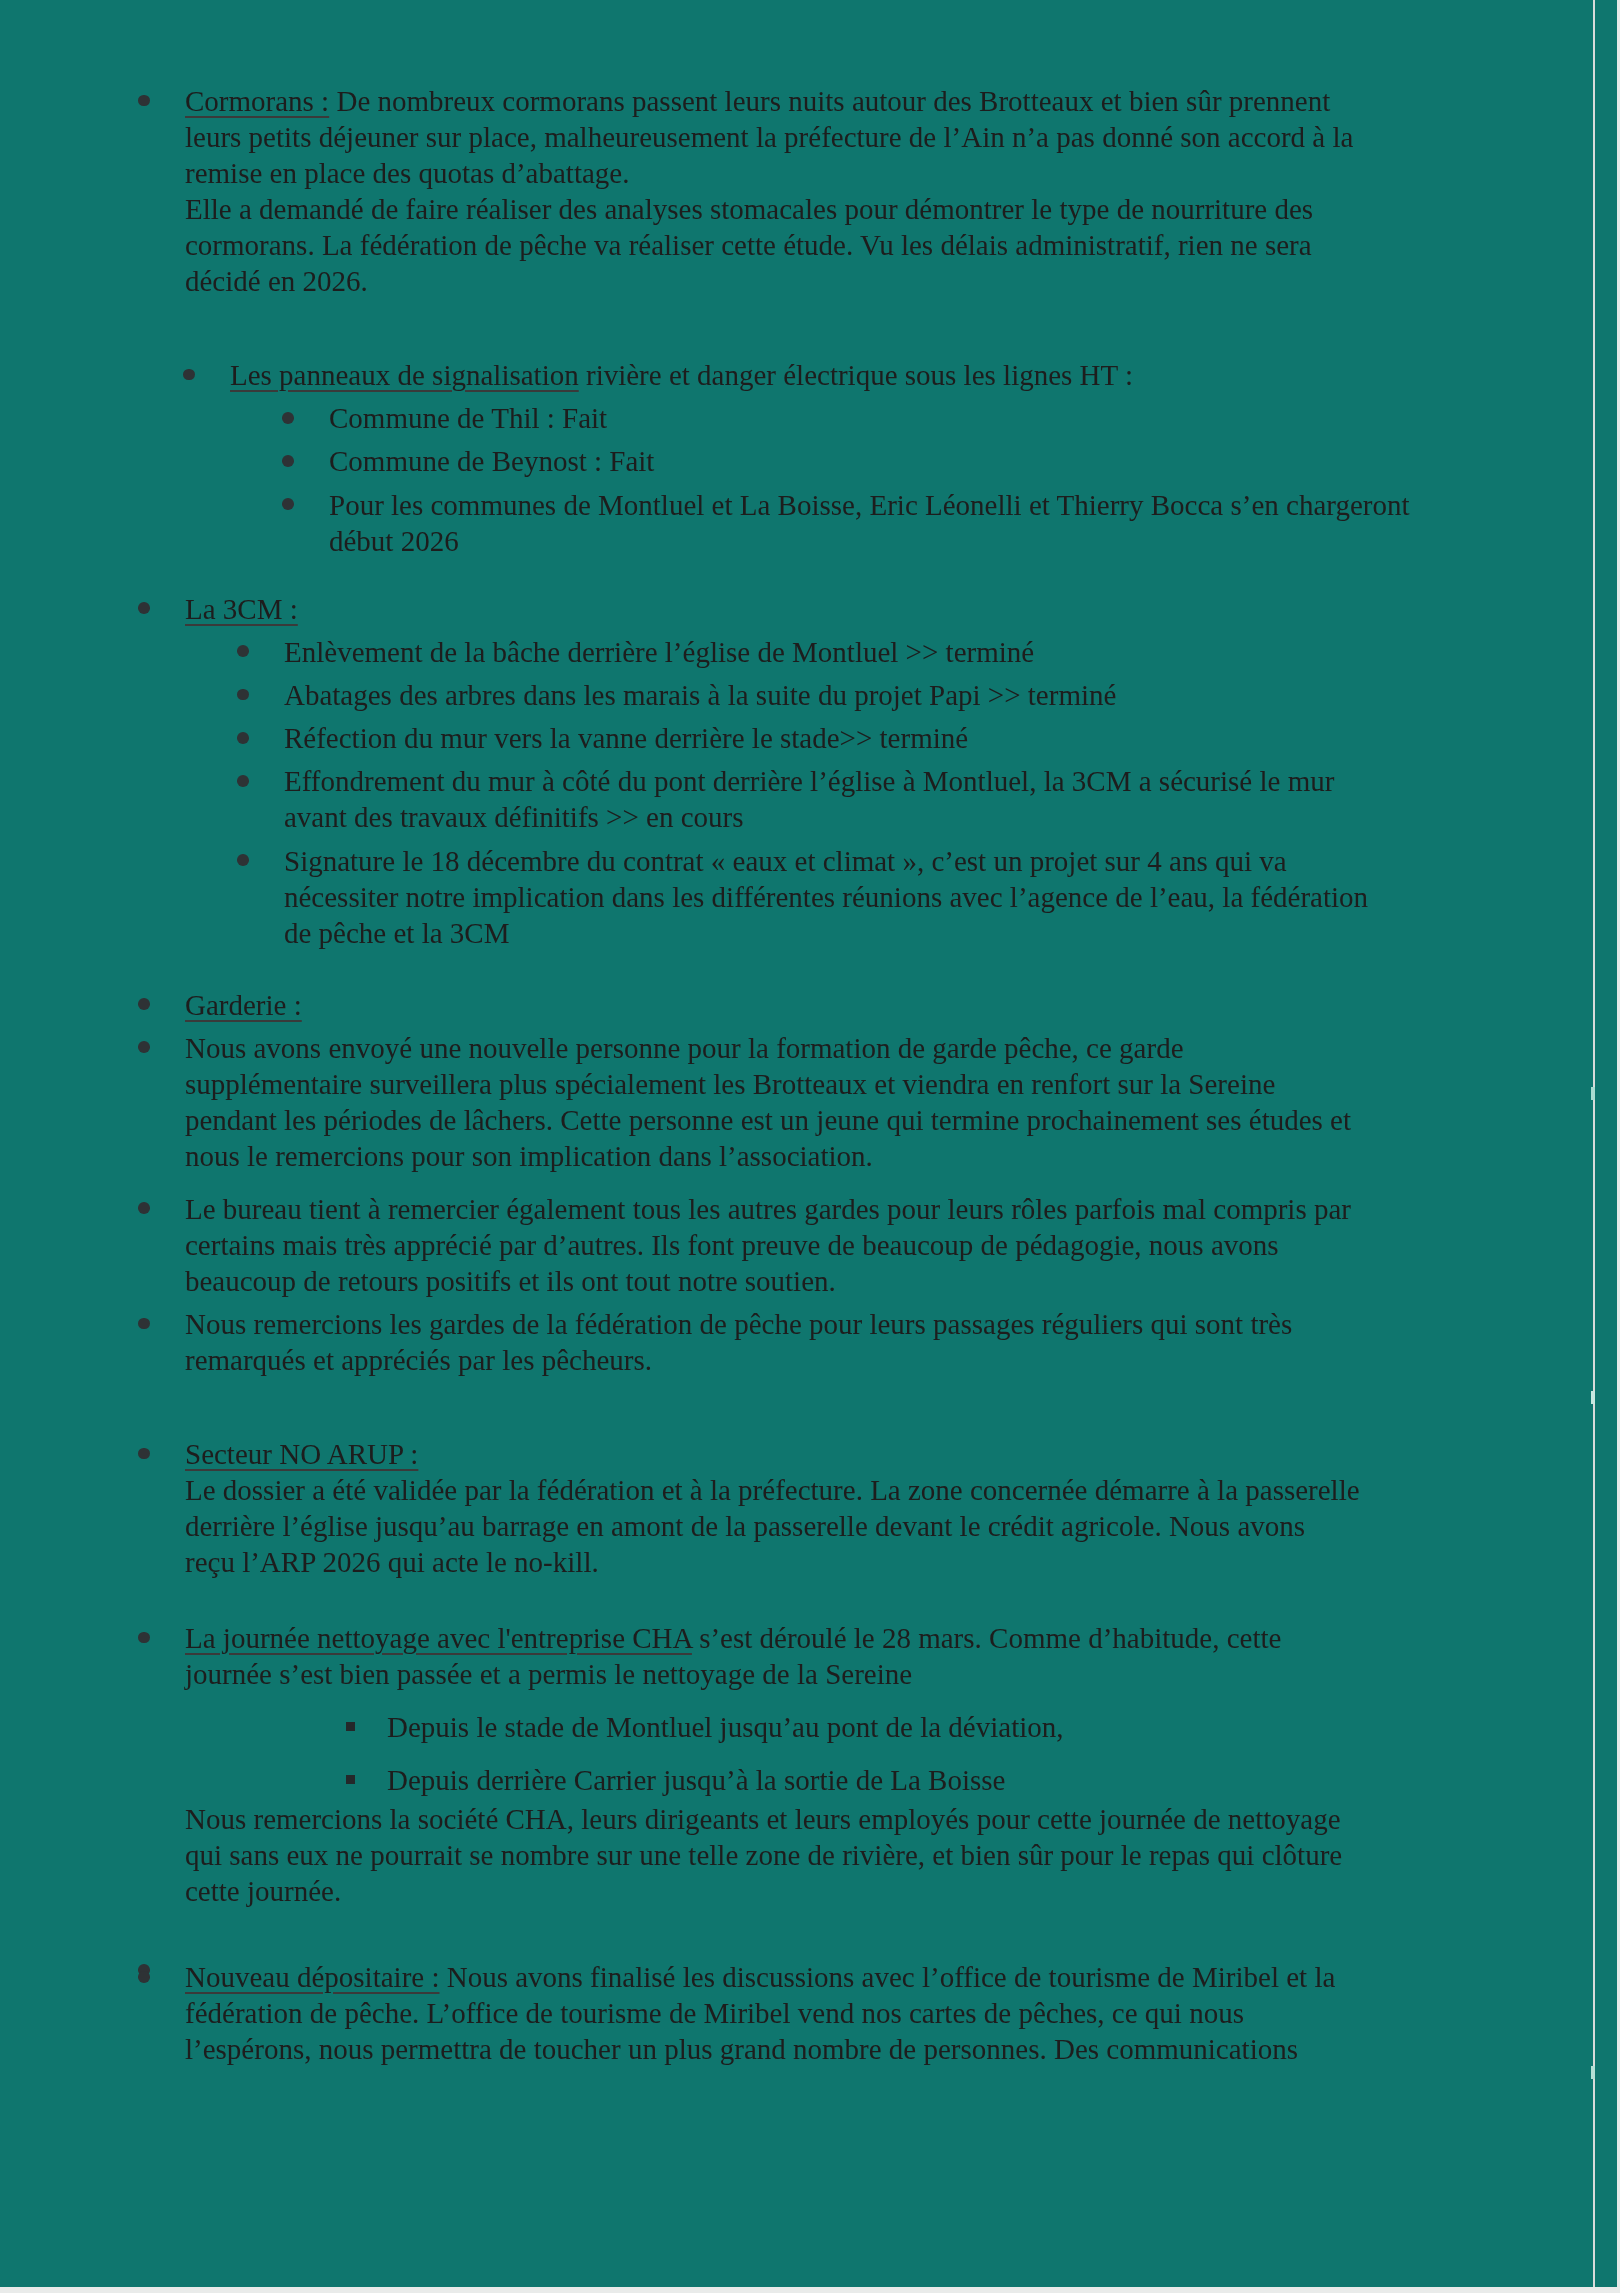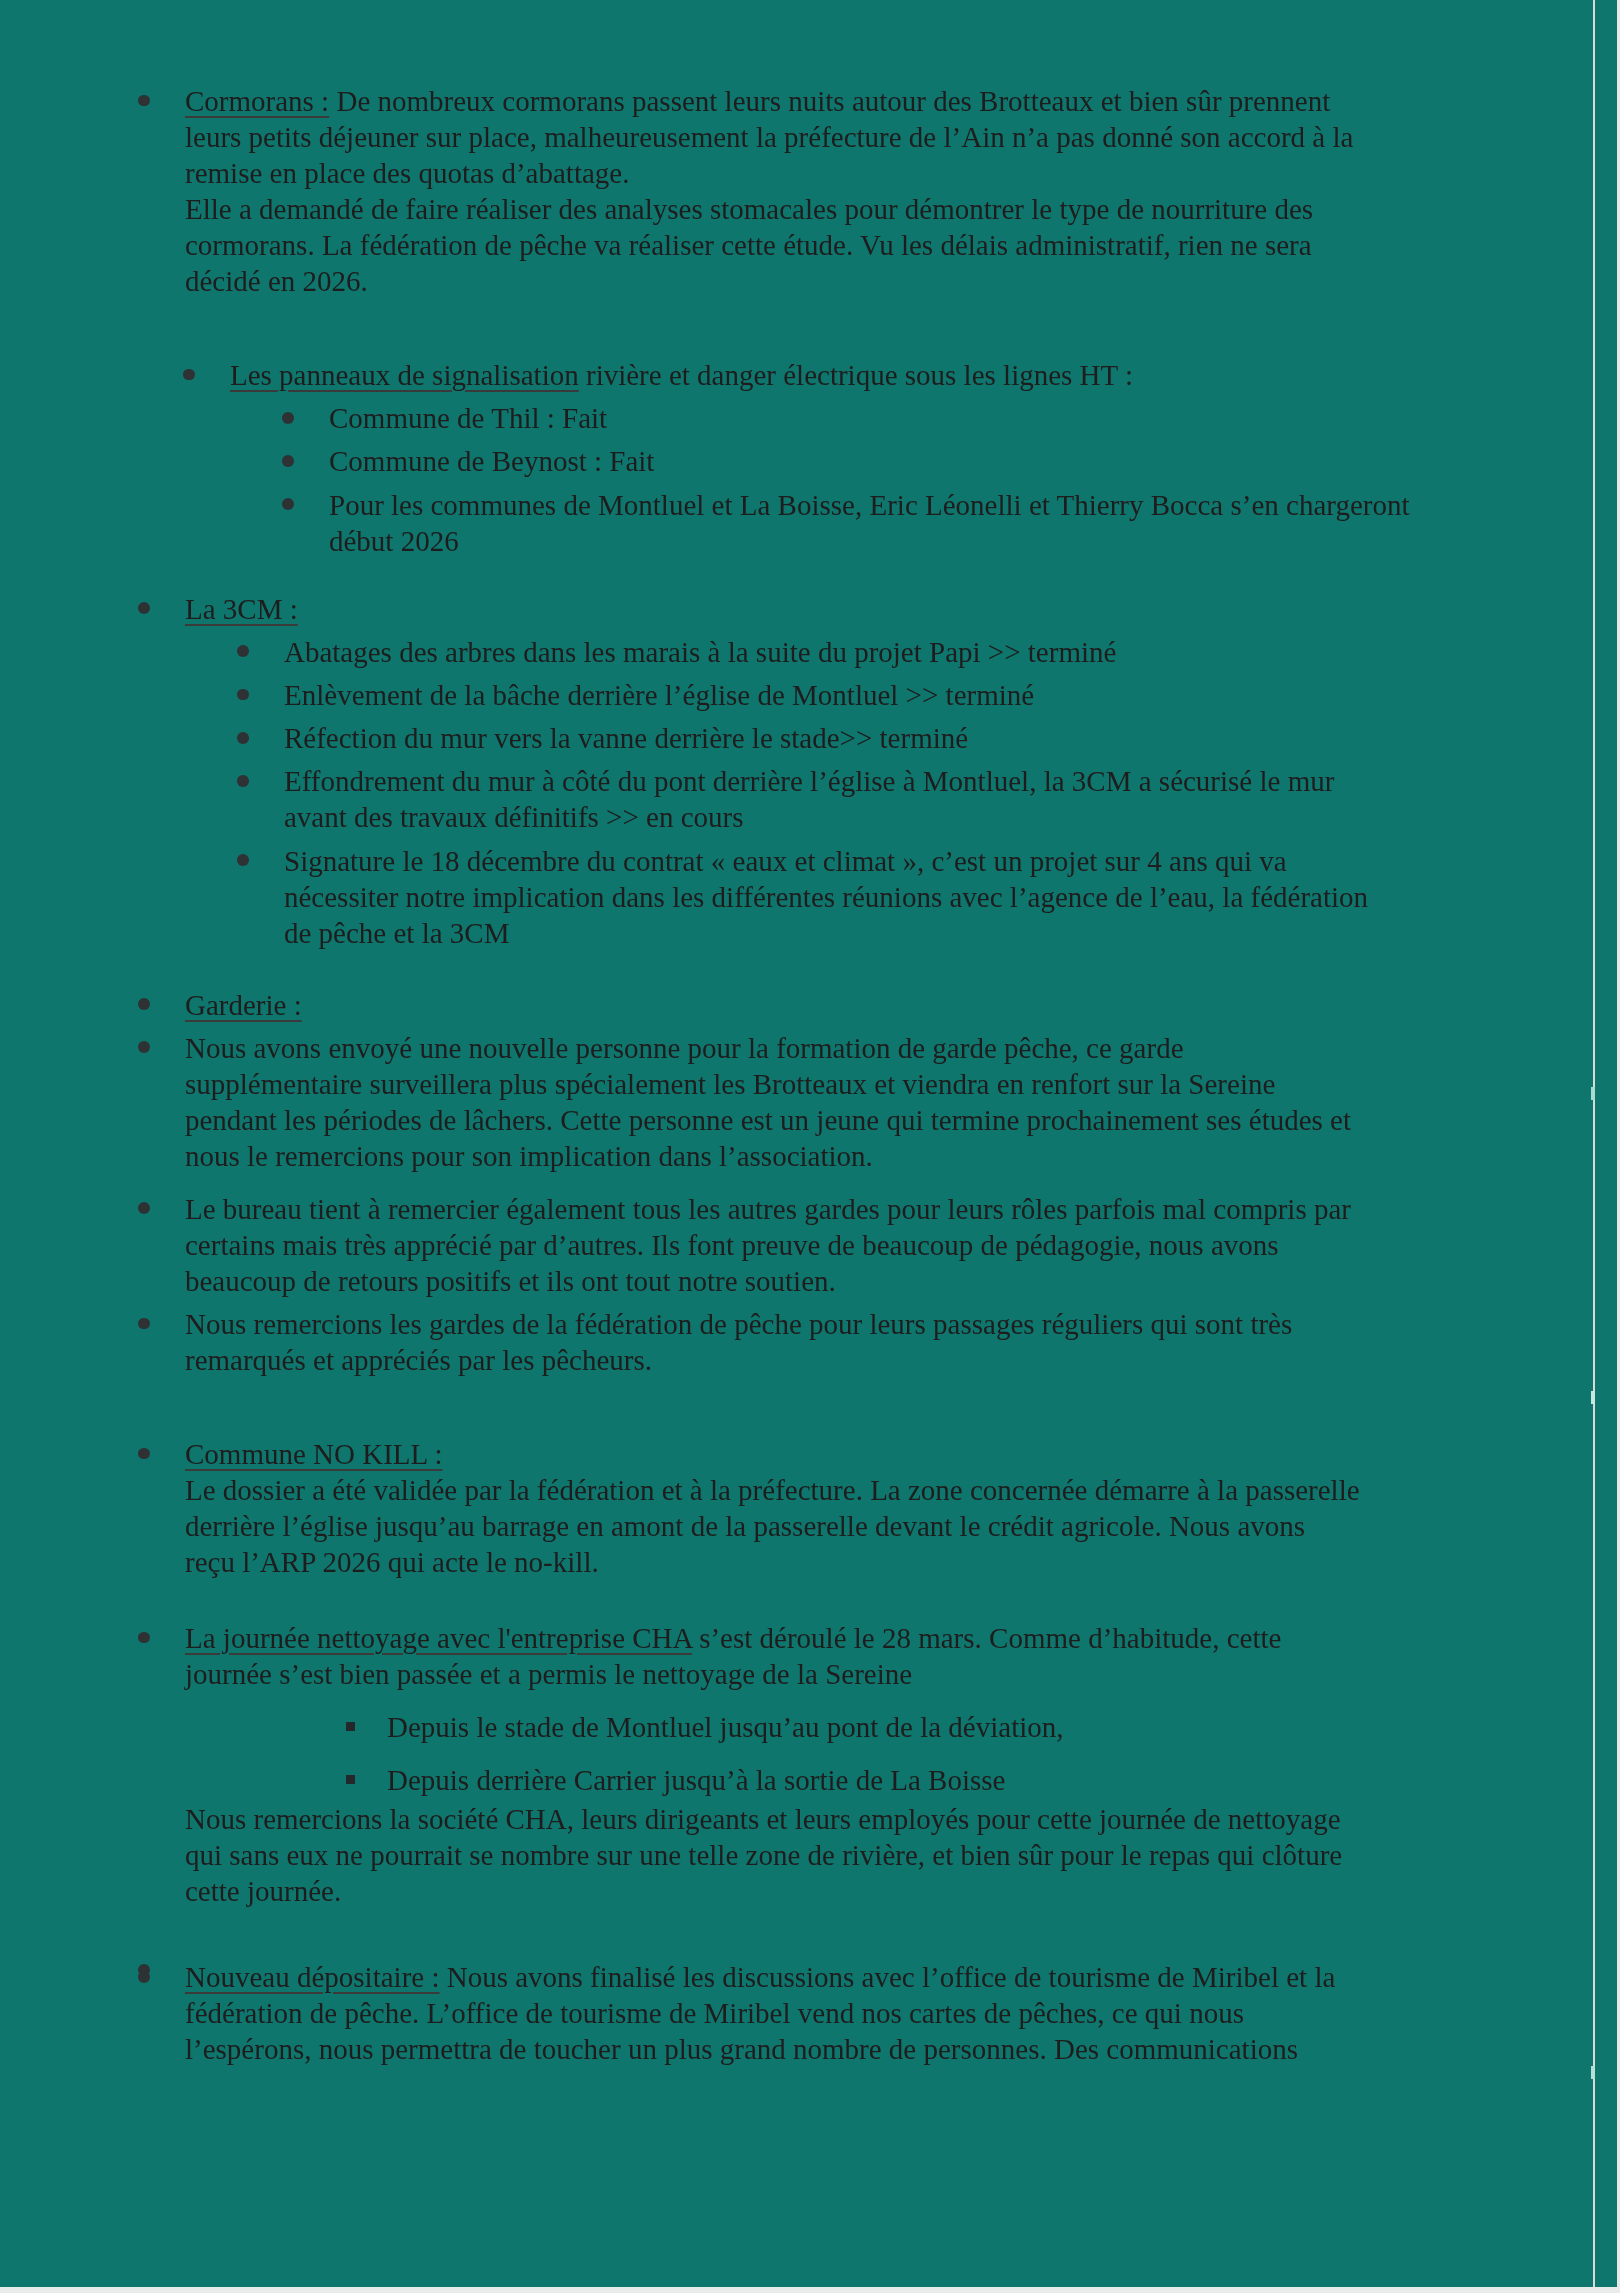--- a/index.html
+++ b/index.html
@@ -102,25 +102,25 @@
       </div>
     </section>
 
     <section class="sec mb-c">
       <div class="li l1">
         <span class="dot"></span>
         <div class="txt"><span class="lead">La 3CM :</span></div>
       </div>
       <div class="li l2">
         <span class="dot"></span>
+        <div class="txt">Enlèvement de la bâche derrière l’église de Montluel &gt;&gt; terminé</div>
+      </div>
+      <div class="li l2">
+        <span class="dot"></span>
         <div class="txt">Abatages des arbres dans les marais à la suite du projet Papi &gt;&gt; terminé</div>
-      </div>
-      <div class="li l2">
-        <span class="dot"></span>
-        <div class="txt">Enlèvement de la bâche derrière l’église de Montluel &gt;&gt; terminé</div>
       </div>
       <div class="li l2">
         <span class="dot"></span>
         <div class="txt">Réfection du mur vers la vanne derrière le stade&gt;&gt; terminé</div>
       </div>
       <div class="li l2">
         <span class="dot"></span>
         <div class="txt">Effondrement du mur à côté du pont derrière l’église à Montluel, la 3CM a sécurisé le mur
 avant des travaux définitifs &gt;&gt; en cours</div>
       </div>
@@ -153,21 +153,21 @@
       <div class="li l1" style="margin-top:7.2px;">
         <span class="dot"></span>
         <div class="txt">Nous remercions les gardes de la fédération de pêche pour leurs passages réguliers qui sont très
 remarqués et appréciés par les pêcheurs.</div>
       </div>
     </section>
 
     <section class="sec mb-e">
       <div class="li l1">
         <span class="dot"></span>
-        <div class="txt"><span class="lead">Commune NO KILL :</span></div>
+        <div class="txt"><span class="lead">Secteur NO ARUP :</span></div>
         <div class="txt">Le dossier a été validée par la fédération et à la préfecture. La zone concernée démarre à la passerelle
 derrière l’église jusqu’au barrage en amont de la passerelle devant le crédit agricole. Nous avons
 reçu l’ARP 2026 qui acte le no-kill.</div>
       </div>
     </section>
 
     <section class="sec mb-f">
       <div class="li l1">
         <span class="dot"></span>
         <div class="txt"><span class="lead">La journée nettoyage avec l'entreprise CHA</span><span> s’est déroulé le 28 mars. Comme d’habitude, cette

